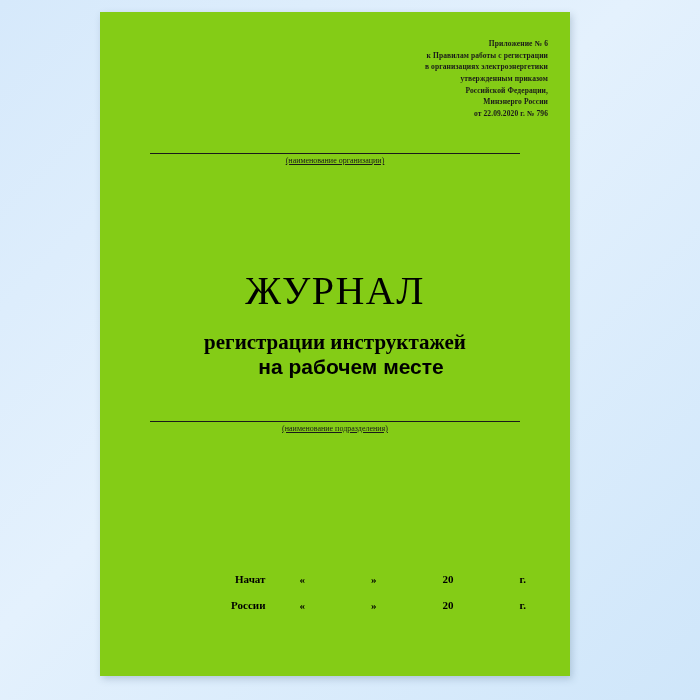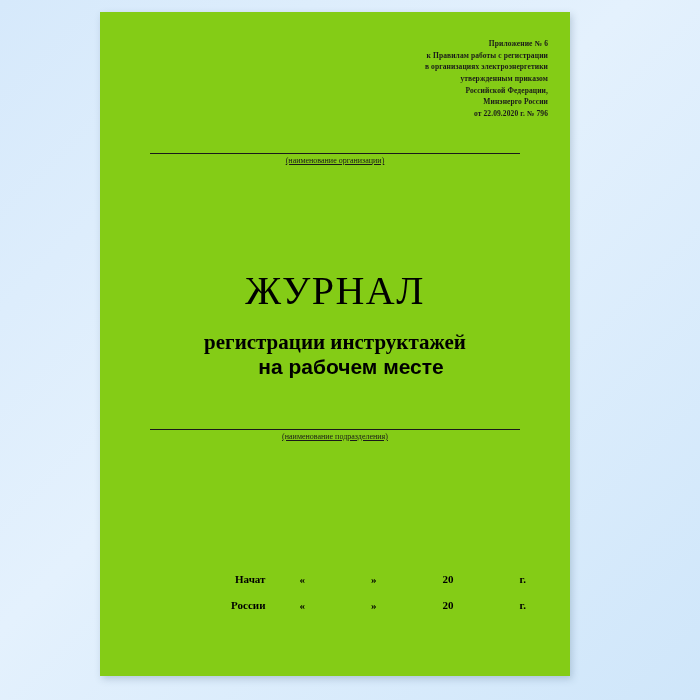--- a/index.html
+++ b/index.html
@@ -70,21 +70,21 @@
   }
   .ruled .caption {
     text-align: center;
     font-size: 8px;
     color: #1a1a1a;
     margin-top: 2px;
     font-family: "Liberation Serif", serif;
     text-decoration: underline;
   }
   #org-block { top: 140px; }
-  #dept-block { top: 408px; margin-top: 8px; }
+  #dept-block { top: 408px; }
 
   
   #title-block {
     position: absolute;
     left: 0;
     right: 0;
     top: 258px;
     text-align: center;
     color: #000;
   }

